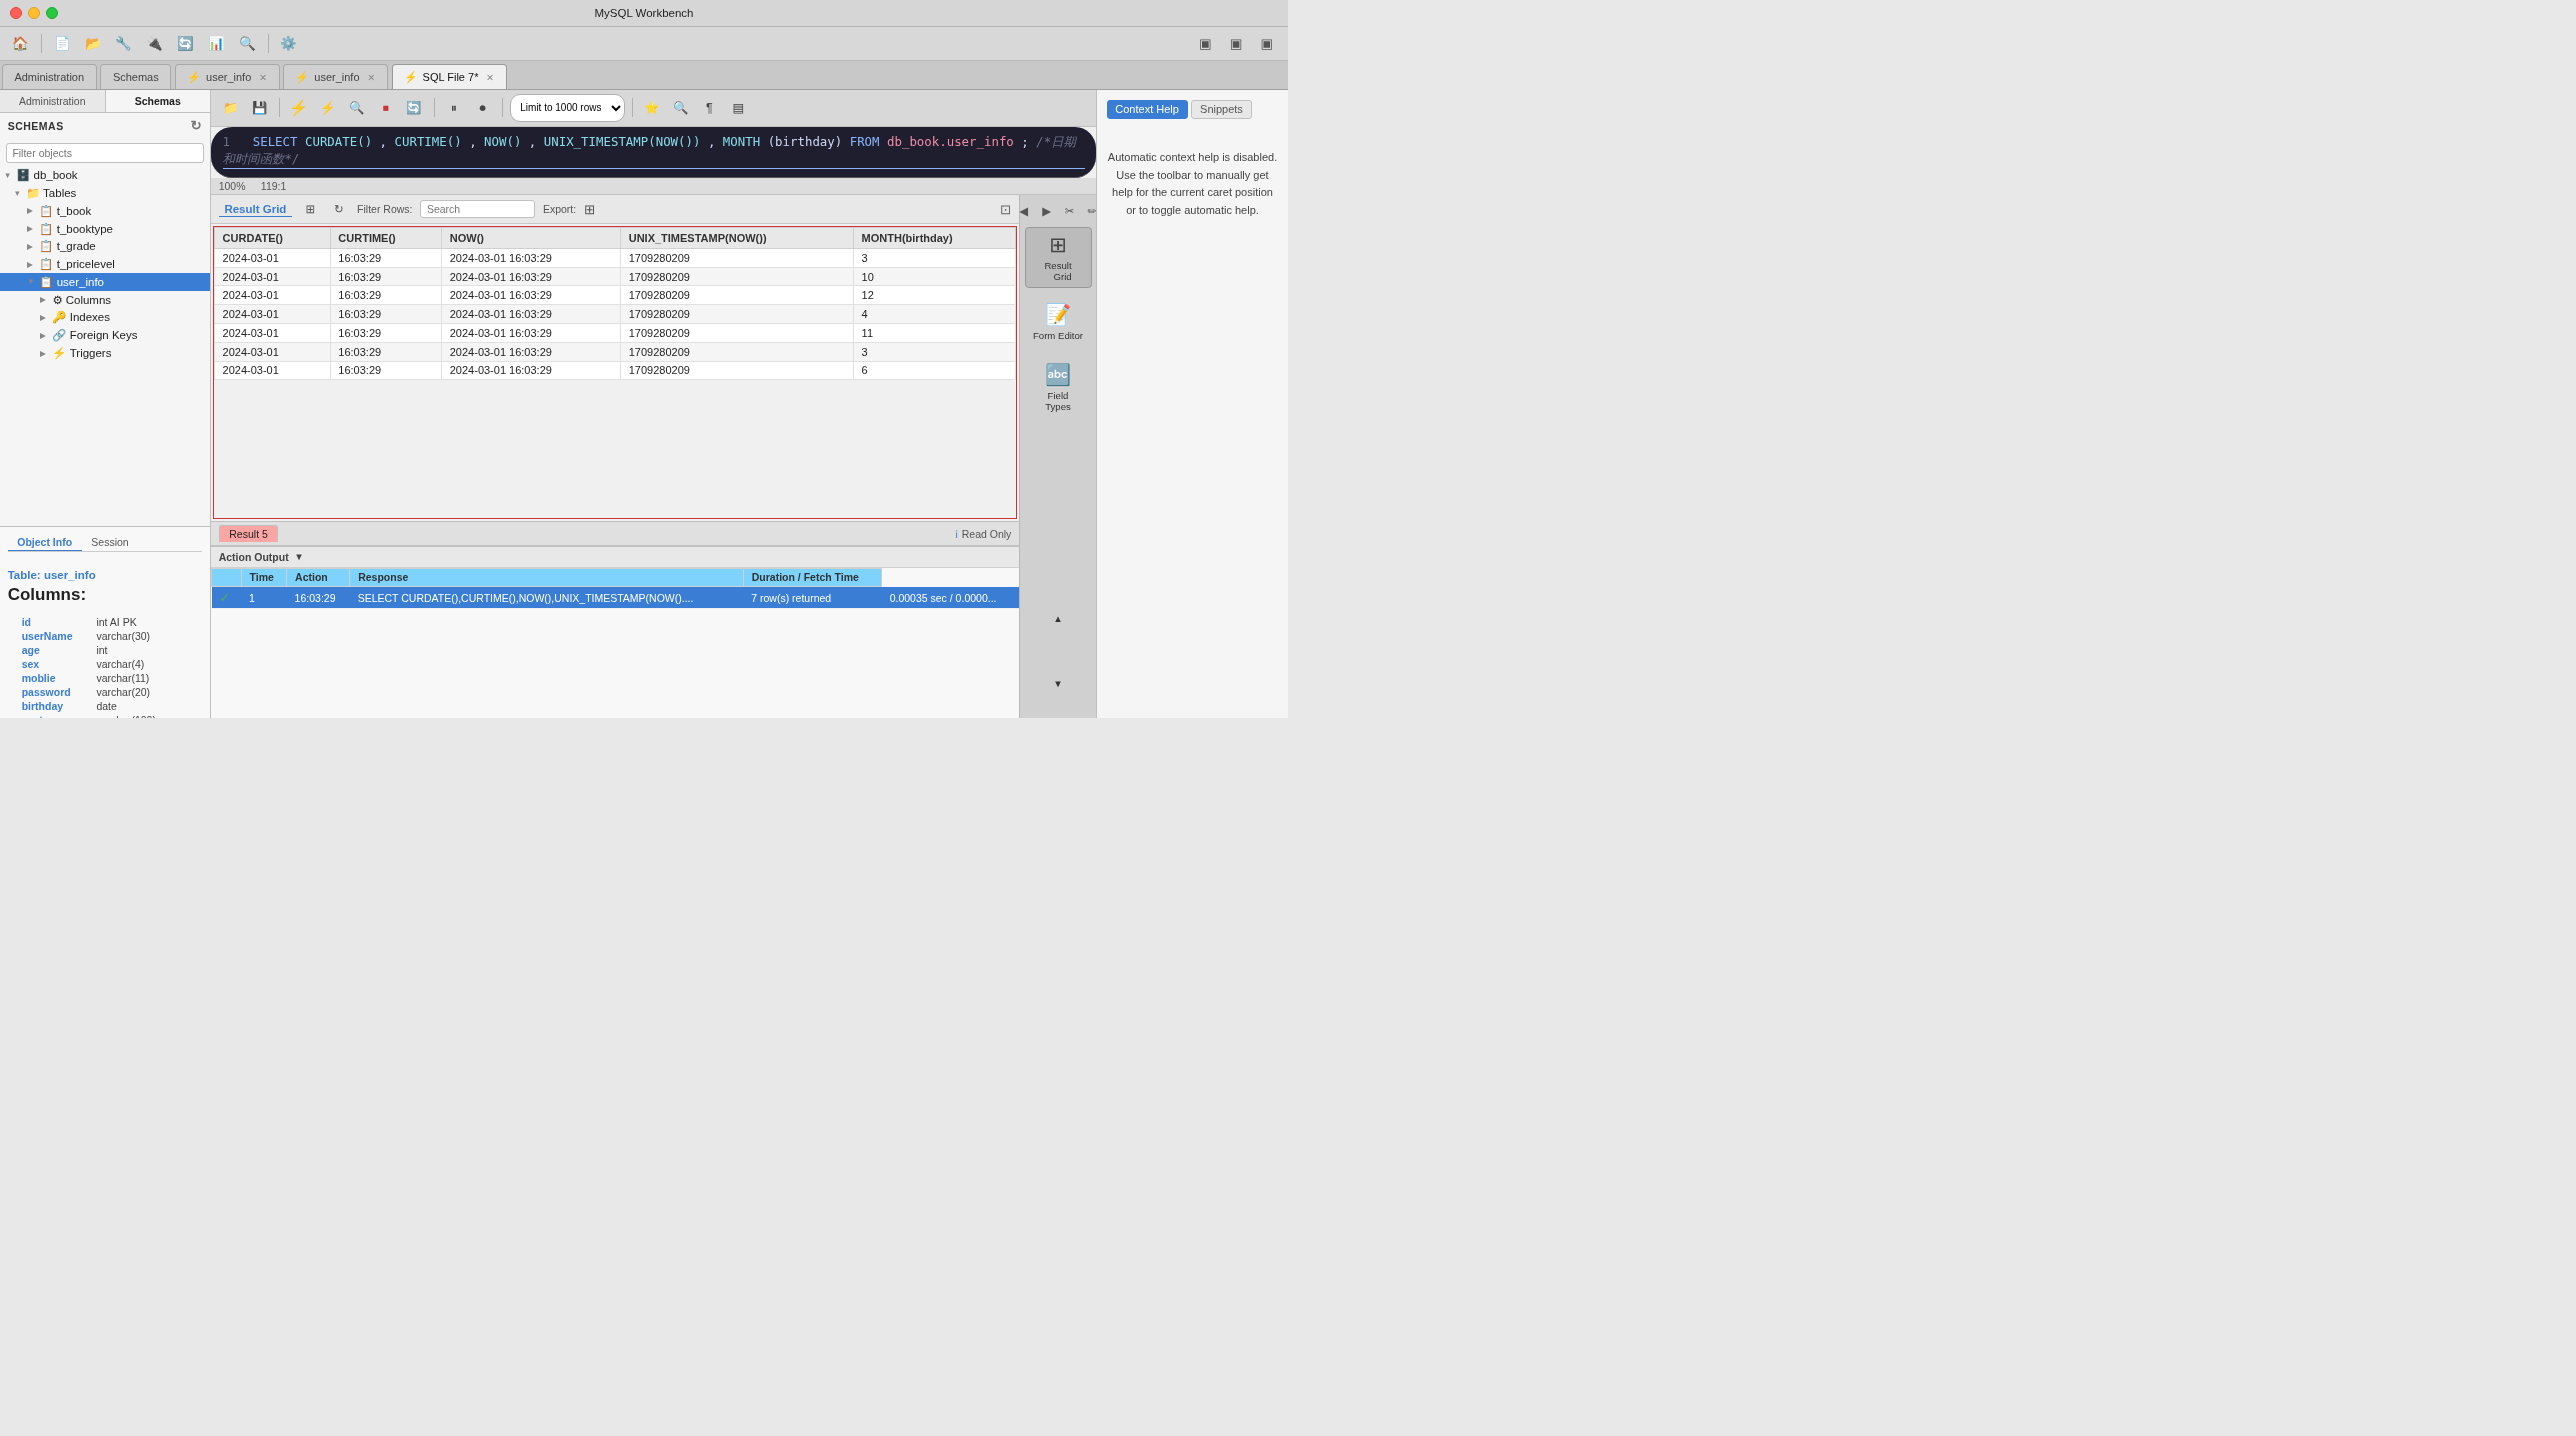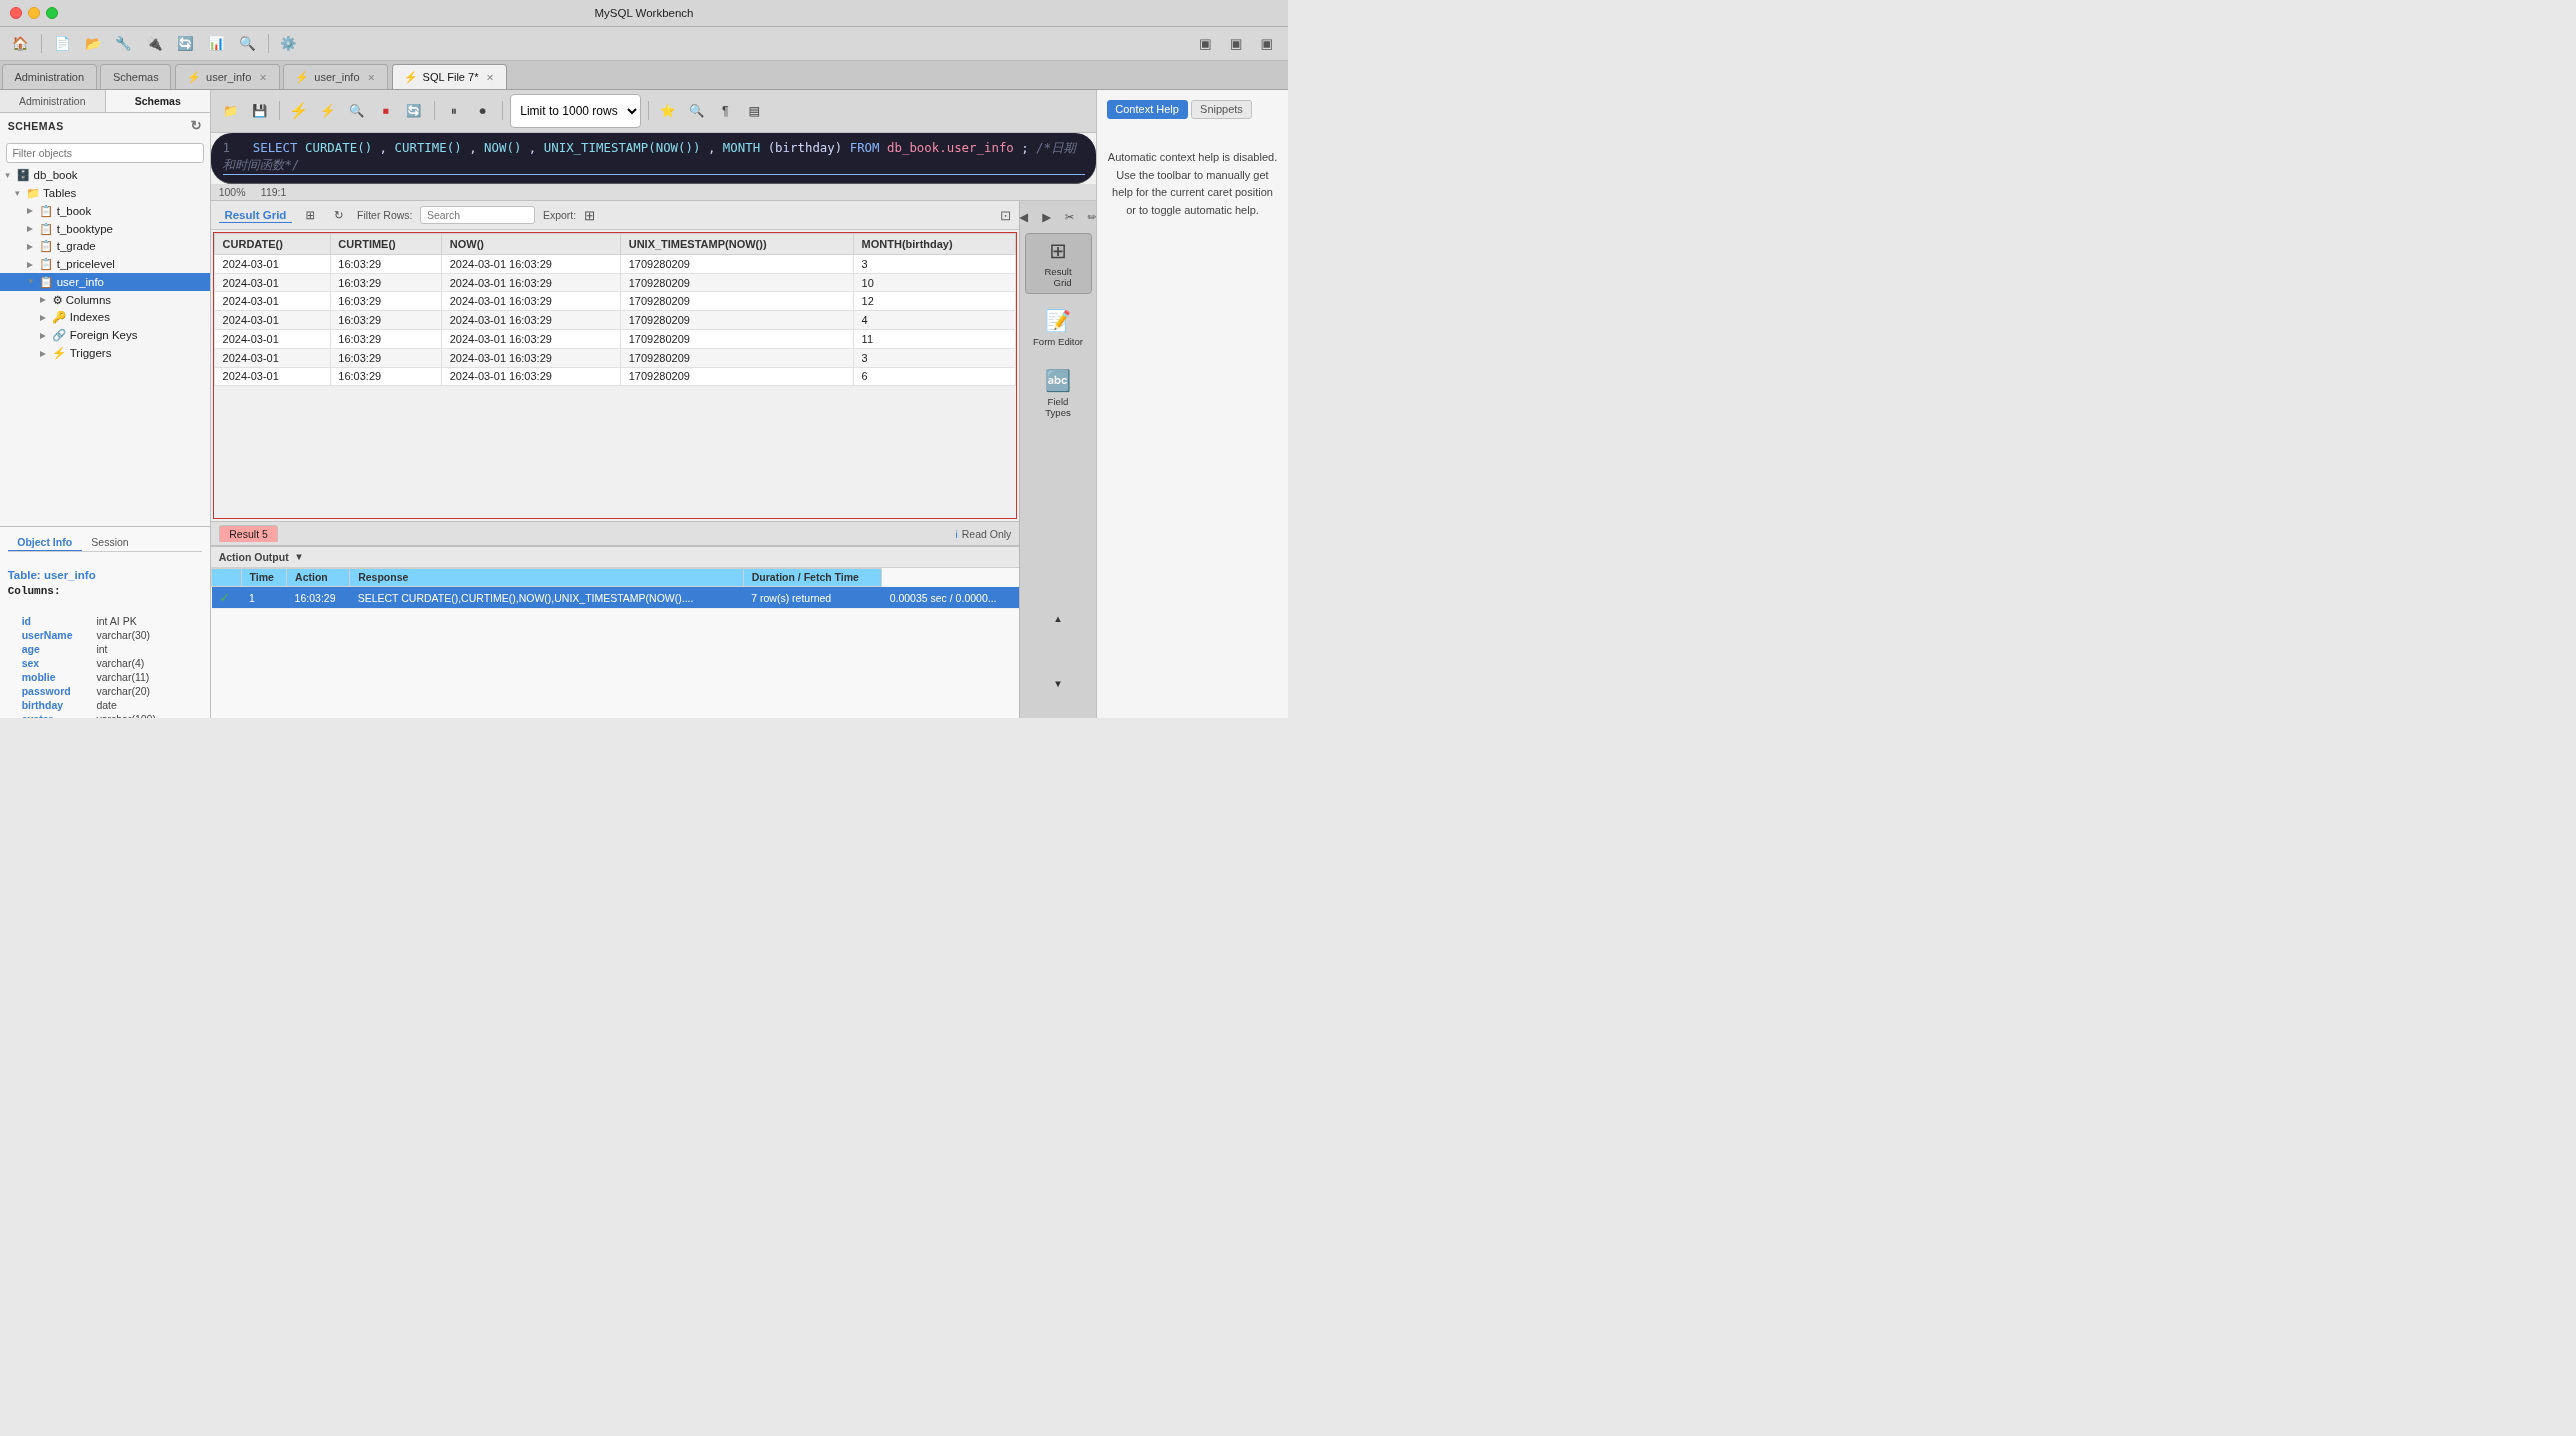--- a/index.html
+++ b/index.html
@@ -43,32 +43,32 @@
     .tree-indent1 { padding-left: 13.4px; }
     .tree-indent2 { padding-left: 27px; }
     .tree-indent3 { padding-left: 40px; }
 
     
     .obj-info { height: 192px; border-top: 1px solid #c0c0c0; background: #f8f8f8; overflow-y: auto; padding: 5.7px 7.7px; }
     .obj-tabs { display: flex; border-bottom: 1px solid #ccc; margin-bottom: 17px; }
     .obj-tab { padding: 2.9px 9.6px; font-size: 10.5px; cursor: pointer; color: #555; }
     .obj-tab.active { border-bottom: 1.9px solid #3a7dd4; color: #3a7dd4; font-weight: 600; }
     .obj-title { font-size: 11.5px; font-weight: 700; color: #3a7dd4; margin-bottom: 3.8px; }
-    .obj-section { font-size: 11px; font-weight: 700; margin-bottom: 17px; font-family: Liberation Mono, monospace; }
+    .obj-section { font-size: 17px; font-weight: 700; margin-bottom: 10px; }
     .col-row { display: flex; gap: 7.7px; font-size: 10.5px; padding: 1px 14px; }
     .col-name { font-weight: 600; min-width: 67px; color: #3a7dd4; }
     .col-type { color: #444; }
 
     
     .content { flex: 1; display: flex; flex-direction: column; background: #f0f0f0; overflow: hidden; }
 
     
     .sql-toolbar { background: #d8d8d8; padding: 3.8px 7.7px; display: flex; align-items: center; gap: 3.8px; border-bottom: 1px solid #c0c0c0; flex-shrink: 0; }
     .sql-btn { width: 25px; height: 23px; display: flex; align-items: center; justify-content: center; font-size: 12.4px; cursor: pointer; color: #444; border-radius: 2.9px; border: none; background: transparent; }
-    .limit-select { border: 1px solid #b0b0b0; border-radius: 4px; padding: 1.9px 5.7px; font-size: 12px; background: white; height: 34px; }
+    .limit-select { border: 1px solid #b0b0b0; border-radius: 10px; padding: 1.9px 5.7px; font-size: 10px; background: white; height: 28px; }
 
     
     .sql-editor { background: #1e1e2e; padding: 7.7px 11.5px; font-family: 'Monaco', 'Menlo', monospace; font-size: 12.4px; color: #cdd6f4; min-height: 48px; position: relative; flex-shrink: 0; border-bottom: 1px solid #555; border-radius: 21px; }
     .line-num { color: #6c7086; margin-right: 15.3px; user-select: none; }
     .sql-kw { color: #89b4fa; }
     .sql-comment { color: #6c7086; font-style: italic; }
     .sql-cursor-line { border-bottom: 1.9px solid #89b4fa; }
 
     
     .status-bar { background: #ddd; padding: 1.9px 7.7px; font-size: 10.5px; color: #555; display: flex; gap: 15.3px; border-bottom: 1px solid #c0c0c0; flex-shrink: 0; }

